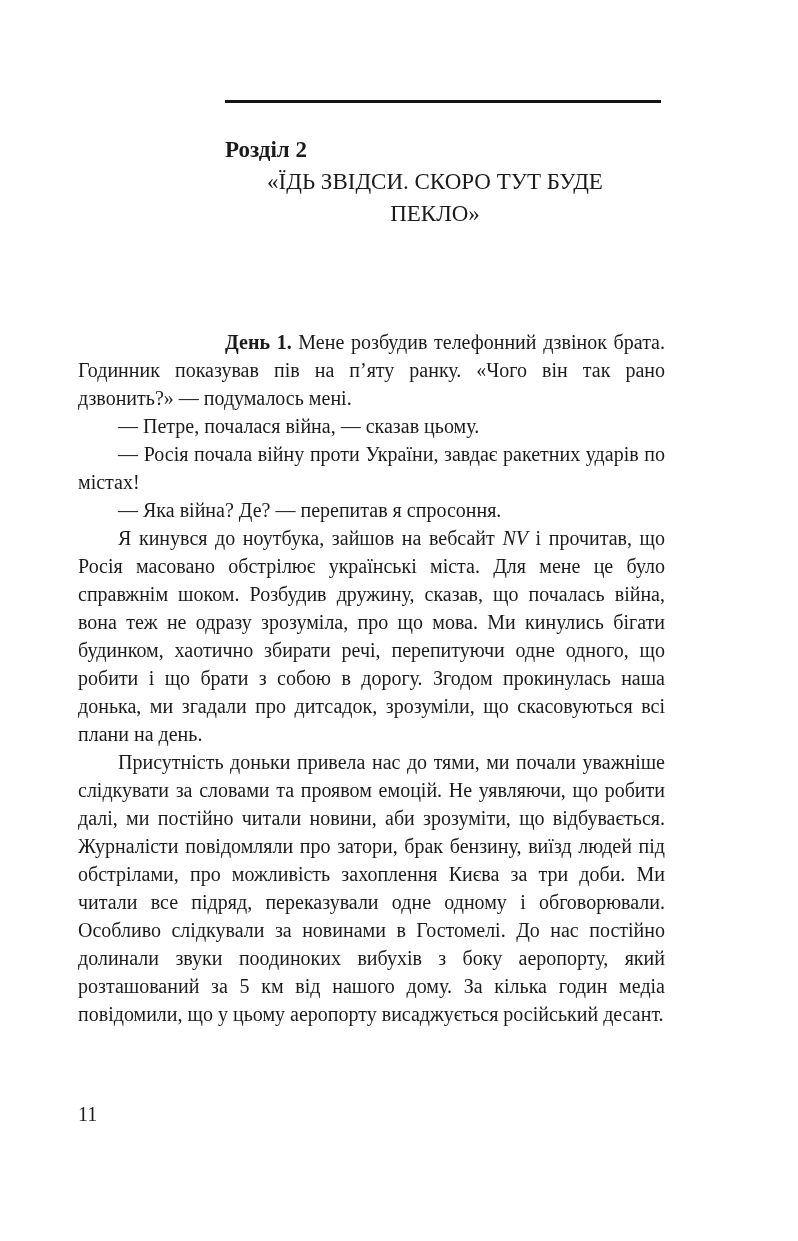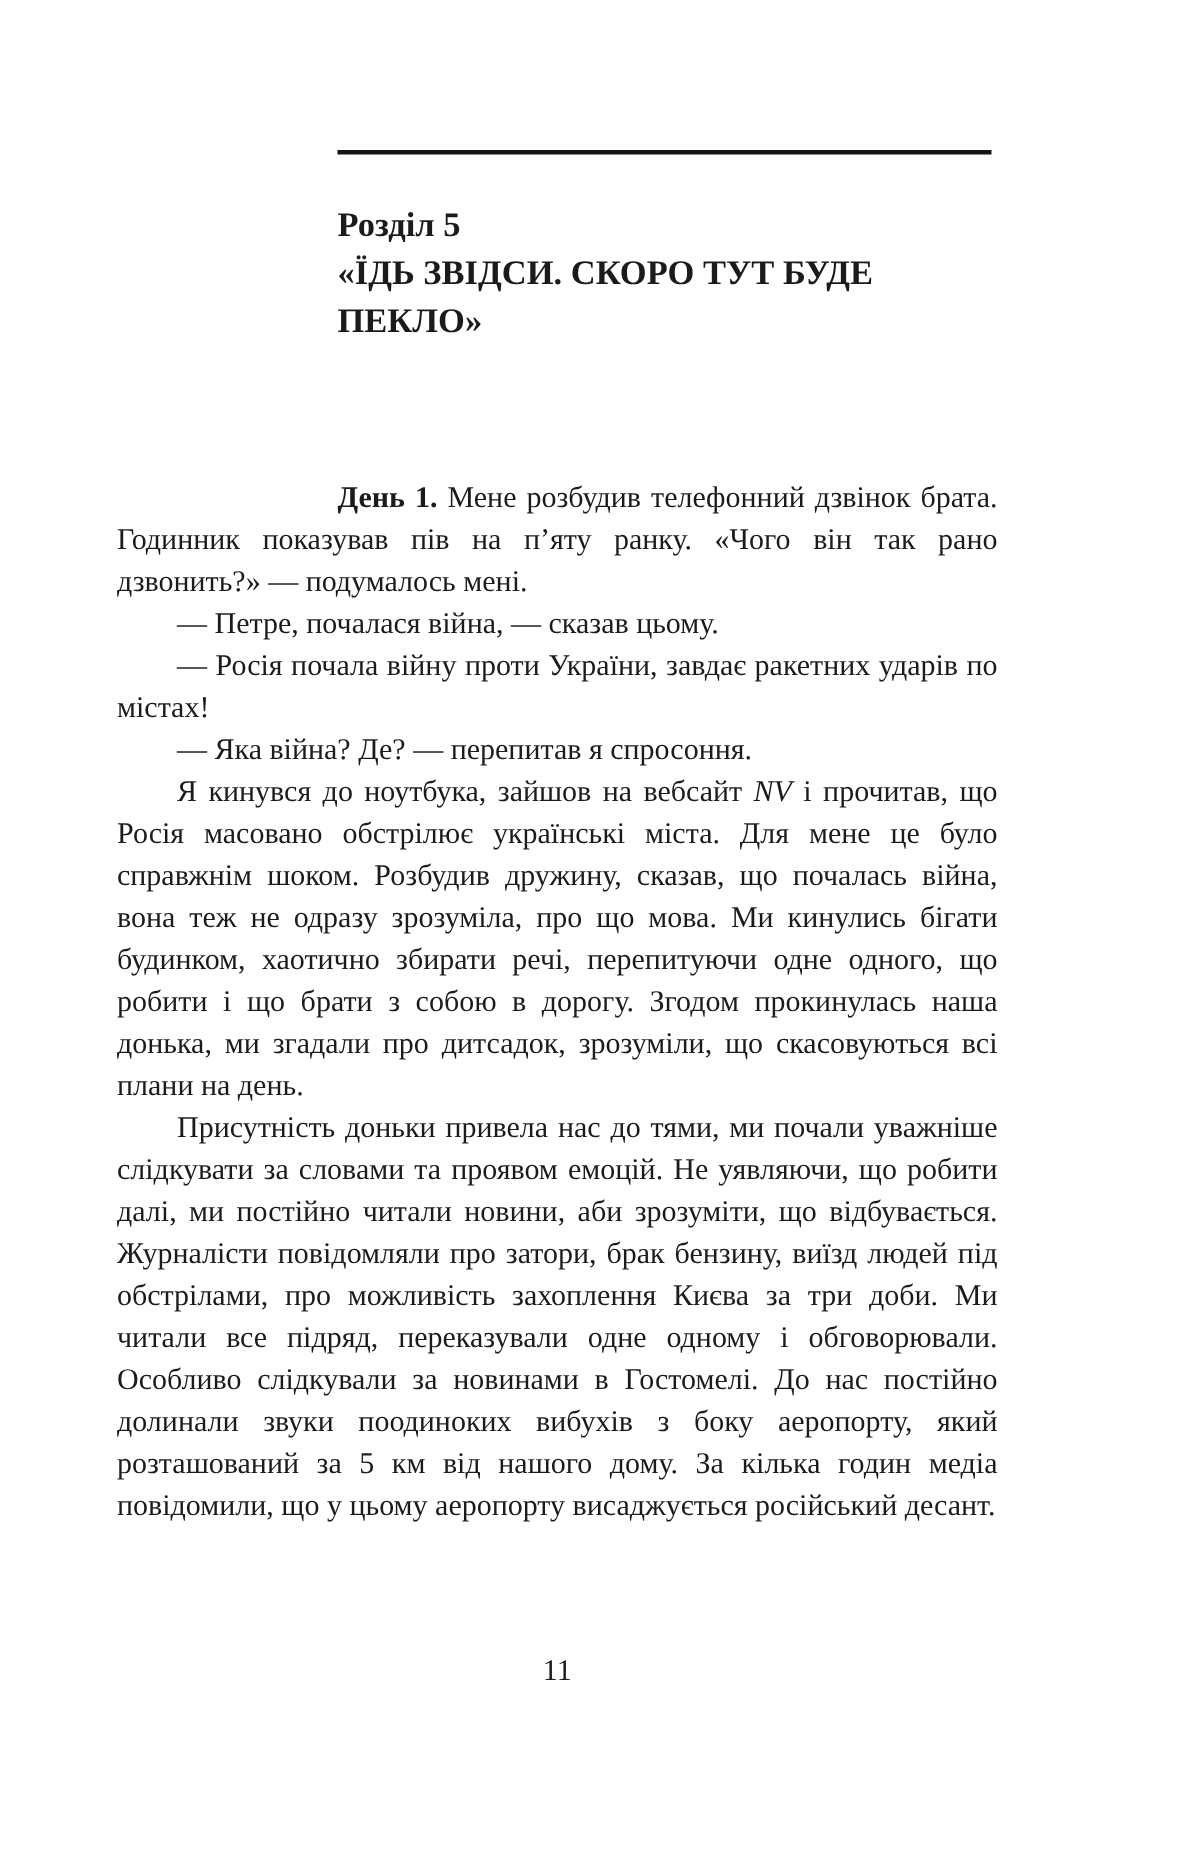--- a/index.html
+++ b/index.html
@@ -28,58 +28,60 @@
     background: #151515;
   }
   .chapter-label {
     margin-top: 31px;
     font-size: 23px;
     font-weight: bold;
     line-height: 32px;
   }
   .chapter-title {
     font-size: 23px;
-    font-weight: bold;
+    font-weight: normal;
     line-height: 32px;
     width: 420px;
+    text-align: center;
   }
   .body-text {
     position: absolute;
     left: 78px;
     top: 318px;
     width: 587px;
     font-size: 20px;
     line-height: 28px;
   }
   .para {
     margin: 0;
     text-align: justify;
     text-indent: 40px;
     hyphens: none;
   }
   .para.opening {
     text-indent: 147px;
+    margin-top: 10px;
   }
   .page-number {
     position: absolute;
     left: 78px;
     top: 1103px;
     width: 587px;
-    text-align: center;
+    text-align: left;
     font-size: 20px;
   }
 </style>
 </head>
 <body>
 
 <div class="page">
 
   <div class="heading">
     <div class="rule"></div>
-    <div class="chapter-label">Розділ 5</div>
+    <div class="chapter-label">Розділ 2</div>
     <div class="chapter-title">«ЇДЬ ЗВІДСИ. СКОРО ТУТ БУДЕ ПЕКЛО»</div>
   </div>
 
   <div class="body-text">
       <p class="para opening"><span style="font-weight: bold;">День 1. </span><span>Мене розбудив телефонний дзвінок брата. Годинник показував пів на п’яту ранку. «Чого він так рано дзвонить?» — подумалось мені.</span></p>
       <p class="para dialogue"><span>— Петре, почалася війна, — сказав цьому.</span></p>
       <p class="para dialogue"><span>— Росія почала війну проти України, завдає ракетних ударів по містах!</span></p>
       <p class="para dialogue"><span>— Яка війна? Де? — перепитав я спросоння.</span></p>
       <p class="para normal"><span>Я кинувся до ноутбука, зайшов на вебсайт </span><span style="font-style: italic;">NV</span><span> і прочитав, що Росія масовано обстрілює українські міста. Для мене це було справжнім шоком. Розбудив дружину, сказав, що почалась війна, вона теж не одразу зрозуміла, про що мова. Ми кинулись бігати будинком, хаотично збирати речі, перепитуючи одне одного, що робити і що брати з собою в дорогу. Згодом прокинулась наша донька, ми згадали про дитсадок, зрозуміли, що скасовуються всі плани на день.</span></p>
       <p class="para normal"><span>Присутність доньки привела нас до тями, ми почали уважніше слідкувати за словами та проявом емоцій. Не уявляючи, що робити далі, ми постійно читали новини, аби зрозуміти, що відбувається. Журналісти повідомляли про затори, брак бензину, виїзд людей під обстрілами, про можливість захоплення Києва за три доби. Ми читали все підряд, переказували одне одному і обговорювали. Особливо слідкували за новинами в Гостомелі. До нас постійно долинали звуки поодиноких вибухів з боку аеропорту, який розташований за 5 км від нашого дому. За кілька годин медіа повідомили, що у цьому аеропорту висаджується російський десант.</span></p>

